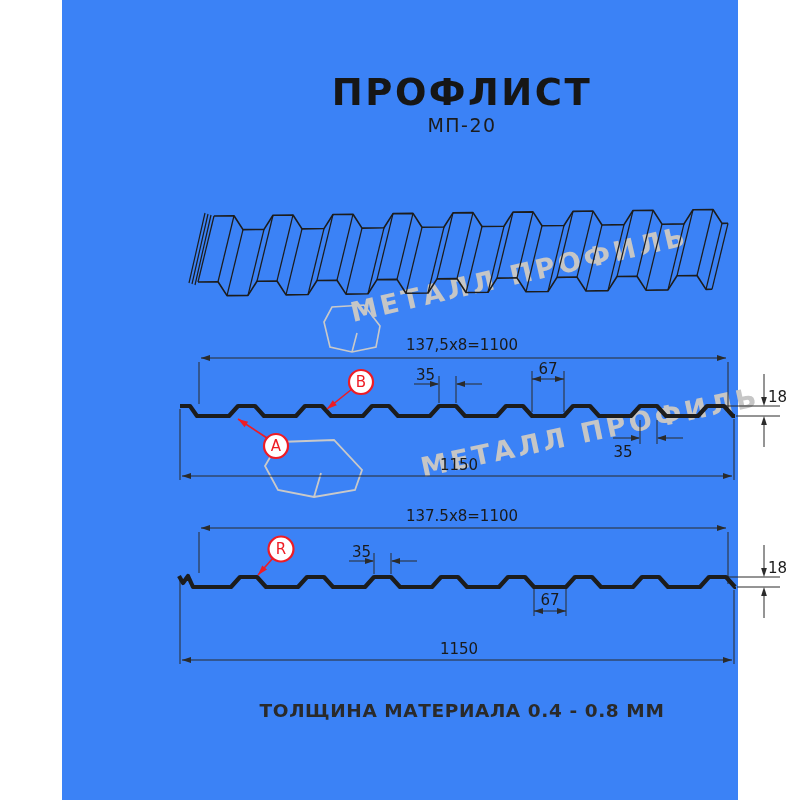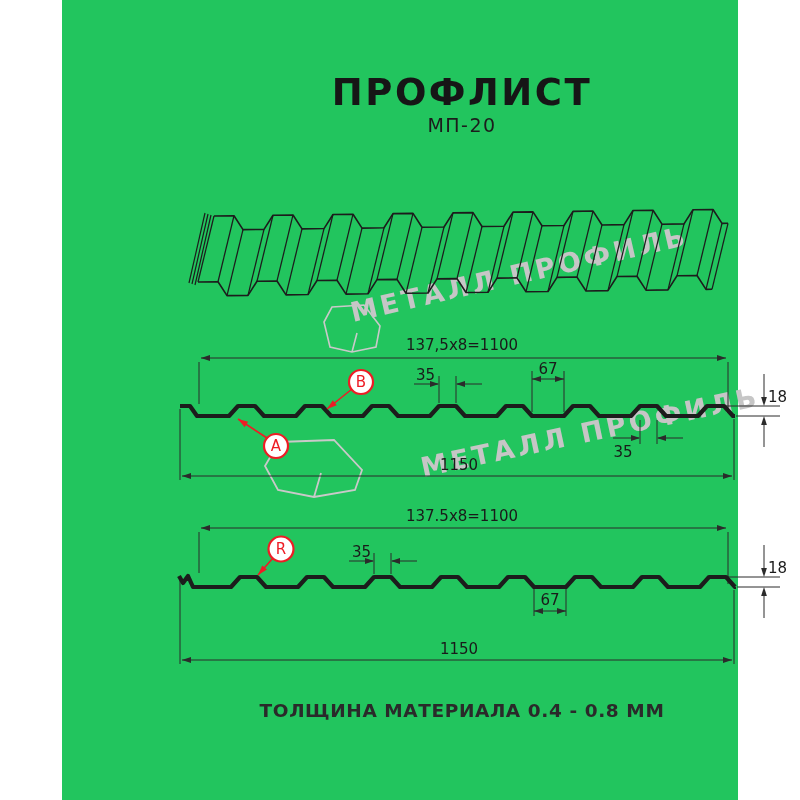--- a/index.html
+++ b/index.html
@@ -1,16 +1,16 @@
 <!DOCTYPE html>
 <html><head>
 <meta charset="utf-8">
 <style>
   html,body{margin:0;padding:0;background:#ffffff;}
-  .stage{width:676px;height:800px;margin:0 auto;background:#22c55e;position:relative;}
+  .stage{width:676px;height:800px;margin:0 auto;background:#3b82f6;position:relative;}
   svg{display:block;}
   text{font-family:"DejaVu Sans","Liberation Sans",sans-serif;fill:#1c1c1c;}
   .title{font-size:37px;font-weight:bold;letter-spacing:2.5px;fill:#161616;}
   .sub{font-size:19px;letter-spacing:1.5px;fill:#1c1c1c;}
   .footer{font-size:18.5px;font-weight:bold;letter-spacing:0.6px;fill:#2a2a2a;}
   .dim{font-size:15px;fill:#1a1a1a;}
   .lbl{font-size:15px;fill:#ee1c25;}
   .wm{font-size:27px;font-weight:bold;letter-spacing:3.5px;fill:#c6c6c6;}
 </style>
 </head>

